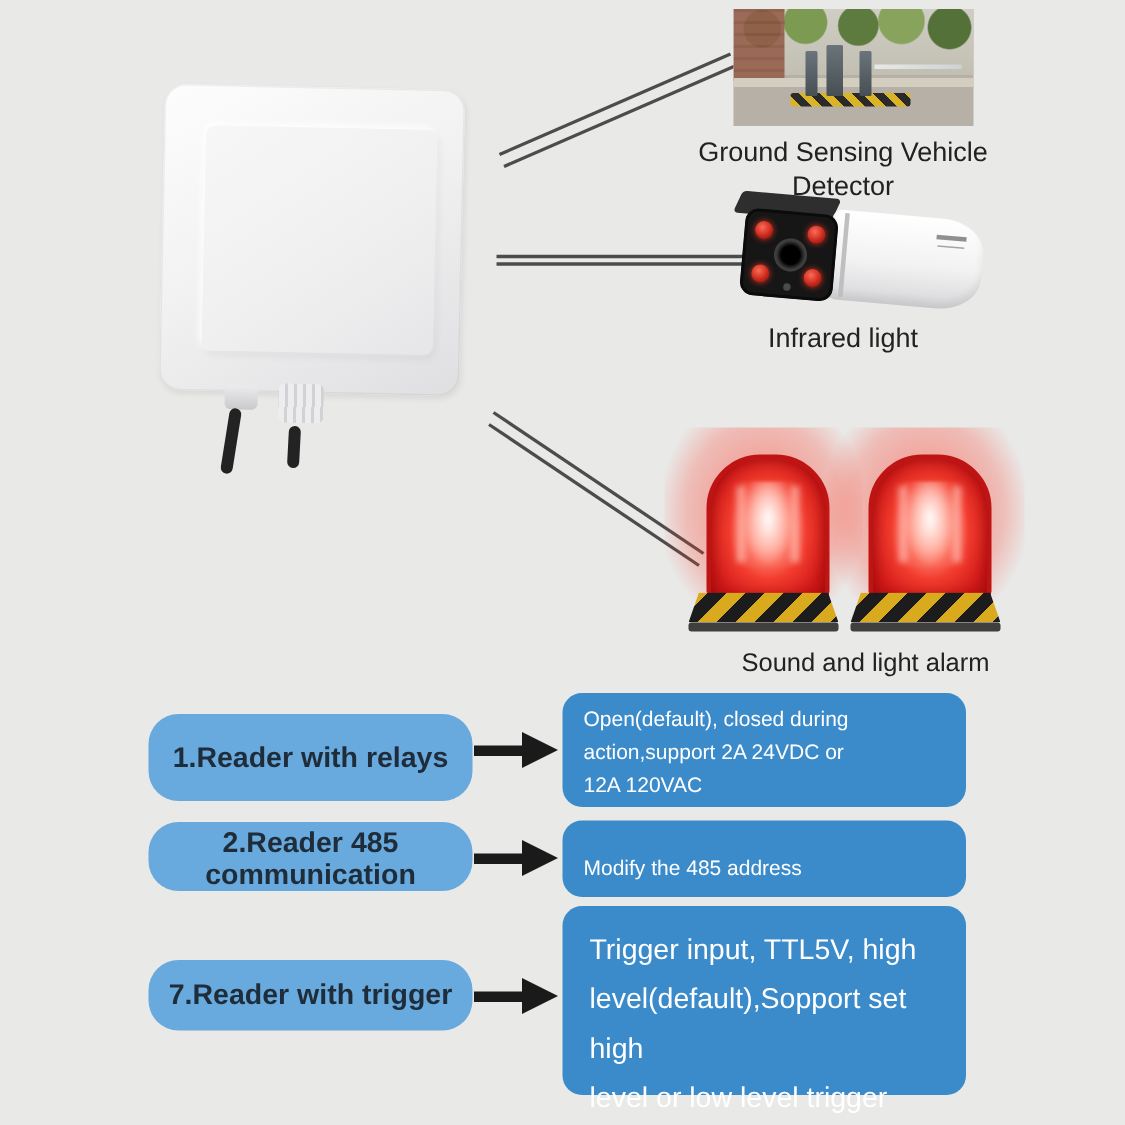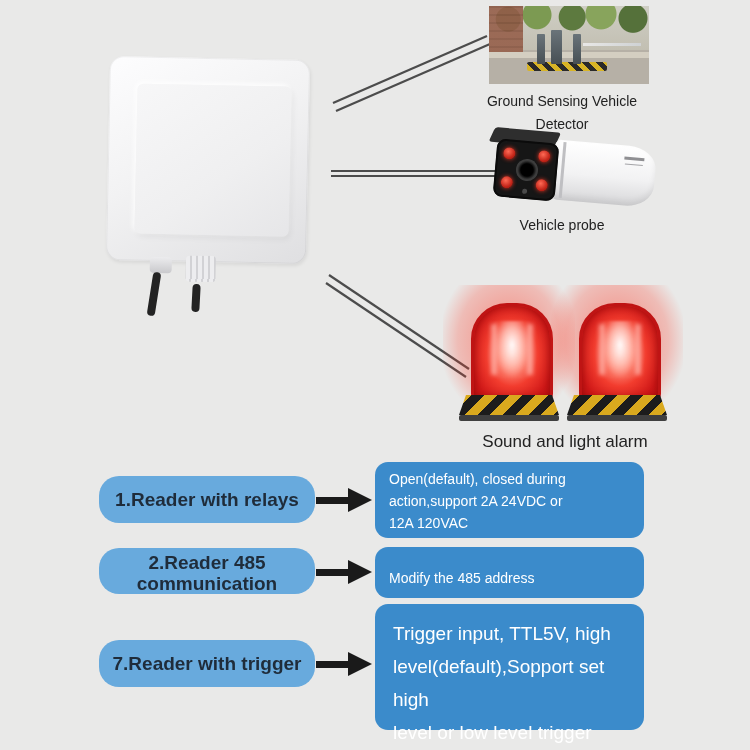--- a/index.html
+++ b/index.html
@@ -85,30 +85,30 @@
     background:radial-gradient(ellipse at 50% 42%, rgba(255,255,255,.95) 0%, rgba(255,205,195,.8) 35%, rgba(255,120,100,.25) 70%, transparent 100%);
     filter:blur(1px);}
   .streak{position:absolute;top:20%;width:6px;height:55%;background:rgba(255,190,180,.7);filter:blur(2px);}
   .streak-l{left:22%;} .streak-r{right:22%;}
   .base{position:absolute;left:0;top:96px;width:100px;height:20px;
     clip-path:polygon(7% 0,93% 0,100% 100%,0 100%);
     background:repeating-linear-gradient(135deg,#d9a91e 0 9px,#1c1c1c 9px 18px);}
   .base-lip{position:absolute;left:0;top:116px;width:100px;height:6px;background:#3f3f3f;border-radius:2px;}
 
   
-  .dev-label{position:absolute;color:#222;text-align:center;font-size:14px;line-height:23px;}
+  .dev-label{position:absolute;color:#222;text-align:center;font-size:18px;line-height:23px;}
   .label-gsvd{left:452px;top:90px;width:220px;}
   .label-ir{left:452px;top:214px;width:220px;}
-  .label-alarm{left:440px;top:430px;width:250px;font-size:17px;}
+  .label-alarm{left:452px;top:430px;width:250px;font-size:17px;}
 
   
   .title-box{position:absolute;left:99px;width:216px;border-radius:20px;background:#68aadd;
     display:flex;flex-direction:column;align-items:center;justify-content:center;
     color:#1f2c3a;font-weight:bold;font-size:19px;line-height:21px;}
-  .title-1{top:476px;height:47px;}
+  .title-1{top:476px;height:58px;}
   .title-2{top:548px;height:46px;justify-content:flex-end;}
   .title-3{top:640px;height:47px;}
   .desc-box{position:absolute;left:375px;width:269px;border-radius:13px;background:#3b8bcb;
     color:#fff;font-size:14px;box-sizing:border-box;}
   .desc-1{top:462px;height:76px;padding:6px 14px;line-height:22px;}
   .desc-2{top:547px;height:51px;padding:20px 14px;line-height:22px;}
   .desc-3{top:604px;height:126px;padding:13px 18px;line-height:33px;font-size:19px;}
 
   .arrow{position:absolute;left:316px;width:58px;height:24px;}
   .arrow-1{top:488px;} .arrow-2{top:560px;} .arrow-3{top:652px;}
@@ -161,21 +161,21 @@
     <div class="cam-logo"></div>
     <div class="cam-front">
       <div class="led led-tl"></div>
       <div class="led led-tr"></div>
       <div class="led led-bl"></div>
       <div class="led led-br"></div>
       <div class="cam-lens"></div>
       <div class="cam-dot"></div>
     </div>
   </div>
-  <div class="dev-label label-ir">Vehicle probe</div>
+  <div class="dev-label label-ir">Infrared light</div>
 
   <div class="beacon beacon-1">
     <div class="glow"></div>
     <div class="dome">
       <div class="filament"></div>
       <div class="streak streak-l"></div>
       <div class="streak streak-r"></div>
     </div>
     <div class="base"></div>
     <div class="base-lip"></div>

